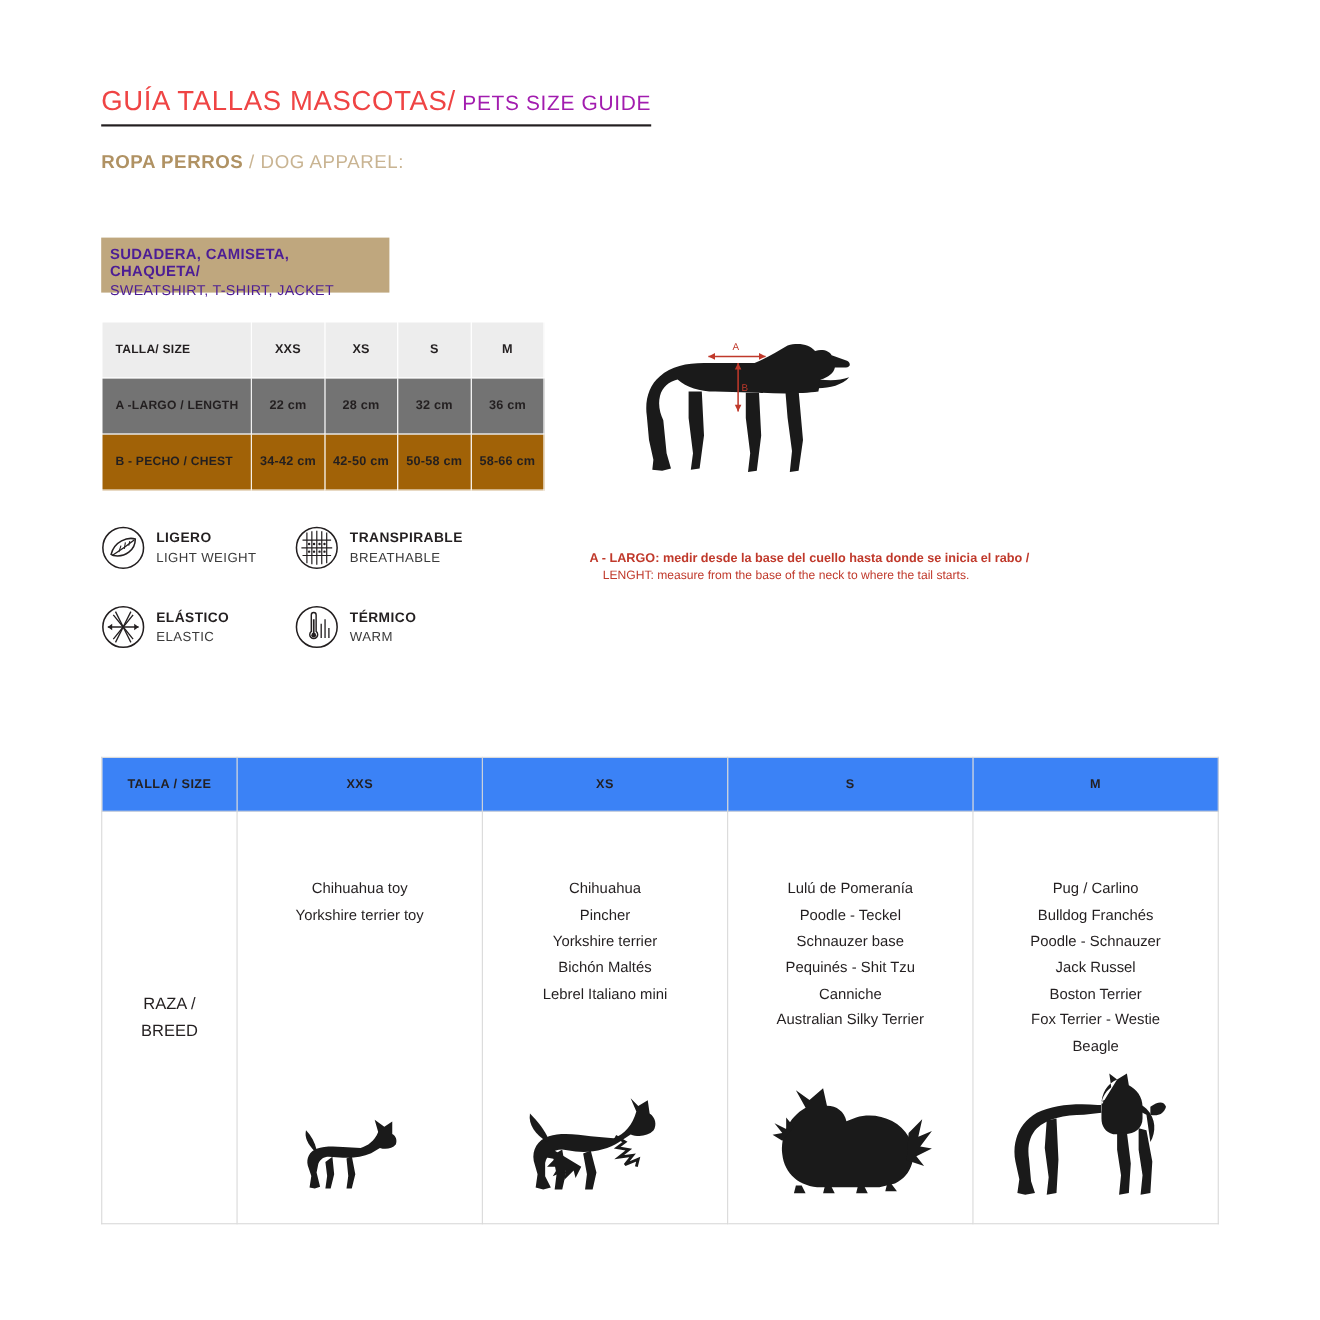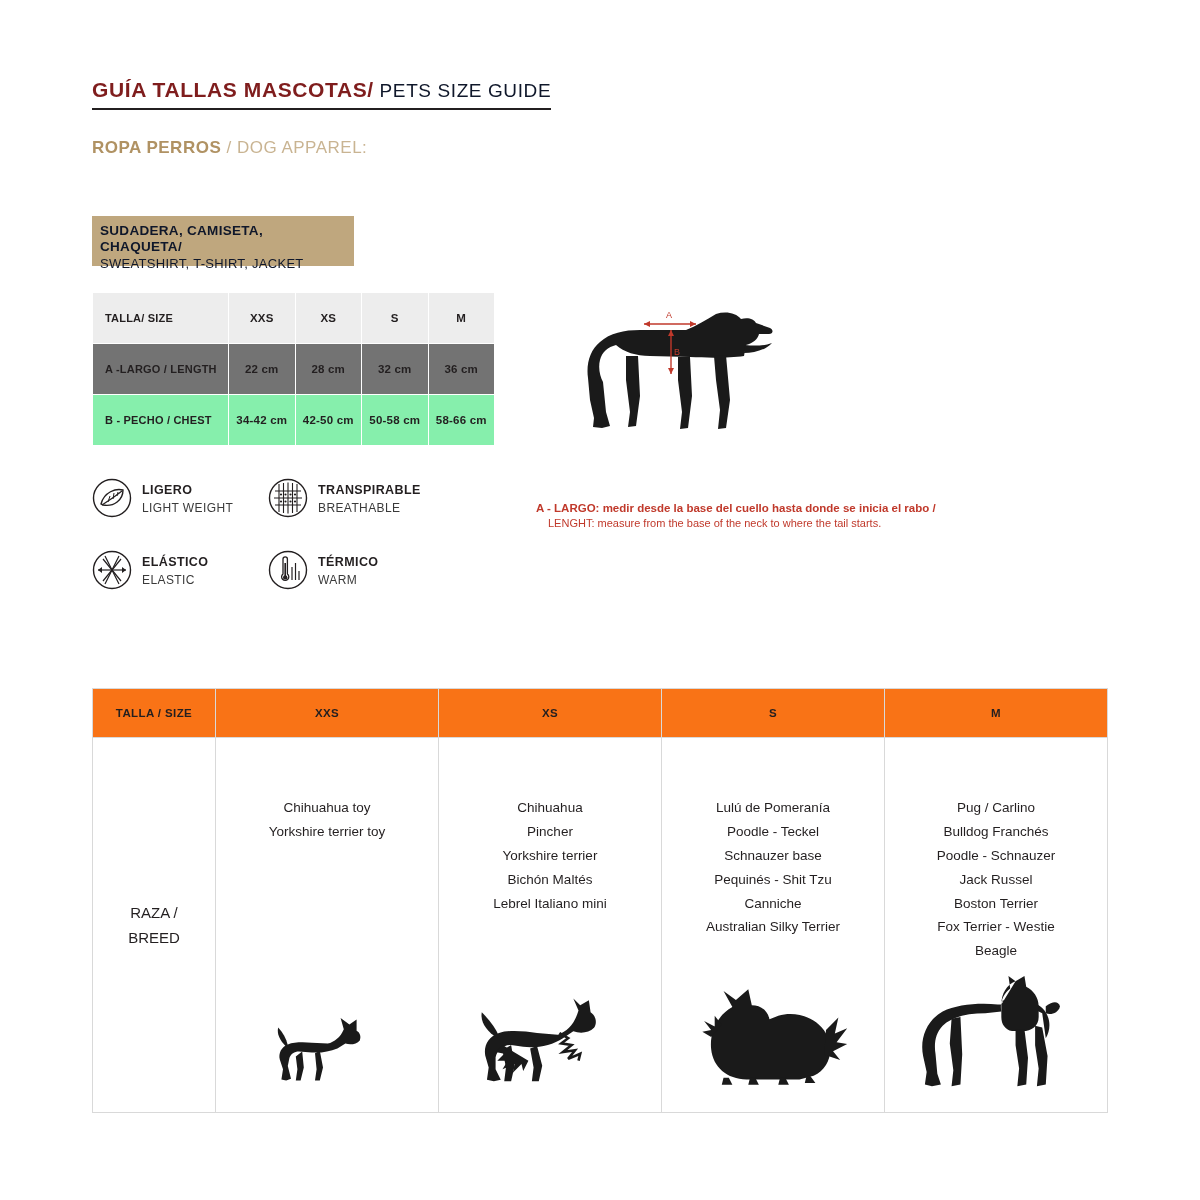--- a/index.html
+++ b/index.html
@@ -24,30 +24,30 @@
 
   
   .title-wrap {
     position: absolute;
     left: 92px;
     top: 78px;
     border-bottom: 2px solid #231f20;
     padding-bottom: 6px;
   }
   .title-es {
-    font-size: 21px;
-    font-weight: bold;
+    font-size: 25px;
+    font-weight: normal;
     letter-spacing: 0.6px;
-    color: #7f1d1d;
+    color: #ef4444;
   }
   .title-en {
     font-size: 19px;
     font-weight: normal;
     letter-spacing: 0.6px;
-    color: #0f172a;
+    color: #a21caf;
   }
   .subtitle-wrap {
     position: absolute;
     left: 92px;
     top: 138px;
     font-size: 17px;
     letter-spacing: 0.5px;
   }
   .subtitle-es {
     color: #b09263;
@@ -59,21 +59,21 @@
   }
 
   
   .banner {
     position: absolute;
     left: 92px;
     top: 216px;
     width: 262px;
     height: 50px;
     background: #bfa77e;
-    color: #0f172a;
+    color: #4c1d95;
     padding: 7px 10px 0 8px;
     box-sizing: border-box;
     line-height: 1.22;
   }
   .banner .l1 {
     font-size: 13.5px;
     font-weight: bold;
     letter-spacing: 0.3px;
   }
   .banner .l2 {
@@ -94,21 +94,21 @@
   .meas-table td {
     border: 1px solid #ffffff;
     height: 48px;
     text-align: center;
     vertical-align: middle;
     font-size: 11.5px;
     letter-spacing: 0.2px;
   }
   .meas-table tr.r-head td { background: #ededed; font-weight: bold; }
   .meas-table tr.r-a td { background: #737373; font-weight: bold; }
-  .meas-table tr.r-b td { background: #86efac; font-weight: bold; }
+  .meas-table tr.r-b td { background: #a16207; font-weight: bold; }
   .meas-table td.label {
     text-align: left;
     padding-left: 12px;
     width: 122px;
     font-size: 11px;
   }
 
   
   .features {
     position: absolute;
@@ -183,21 +183,21 @@
     width: 1016px;
     border-collapse: collapse;
     table-layout: fixed;
   }
   .breed-table td {
     border: 1px solid #d9d9d9;
     text-align: center;
     vertical-align: middle;
   }
   .breed-table tr.head td {
-    background: #f97316;
+    background: #3b82f6;
     height: 46px;
     font-size: 11.5px;
     font-weight: bold;
     letter-spacing: 0.4px;
   }
   .breed-table tr.head td.first { width: 120px; }
   .breed-table tr.body td {
     background: #ffffff;
     height: 374px;
     padding: 0;

